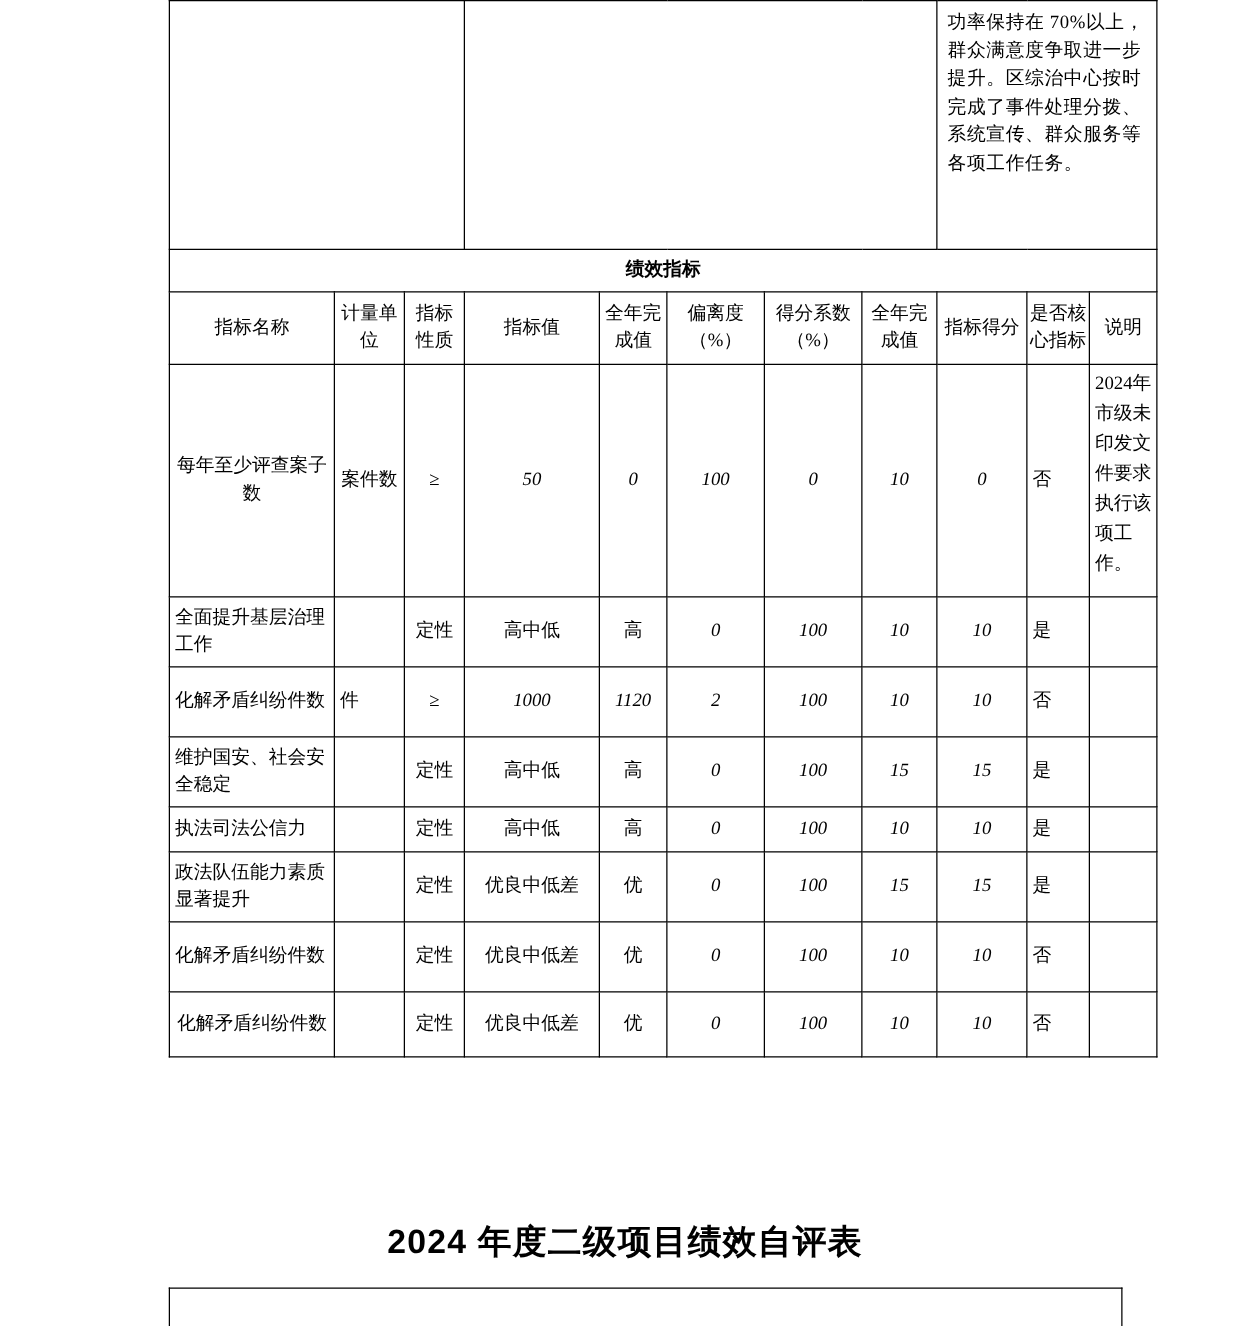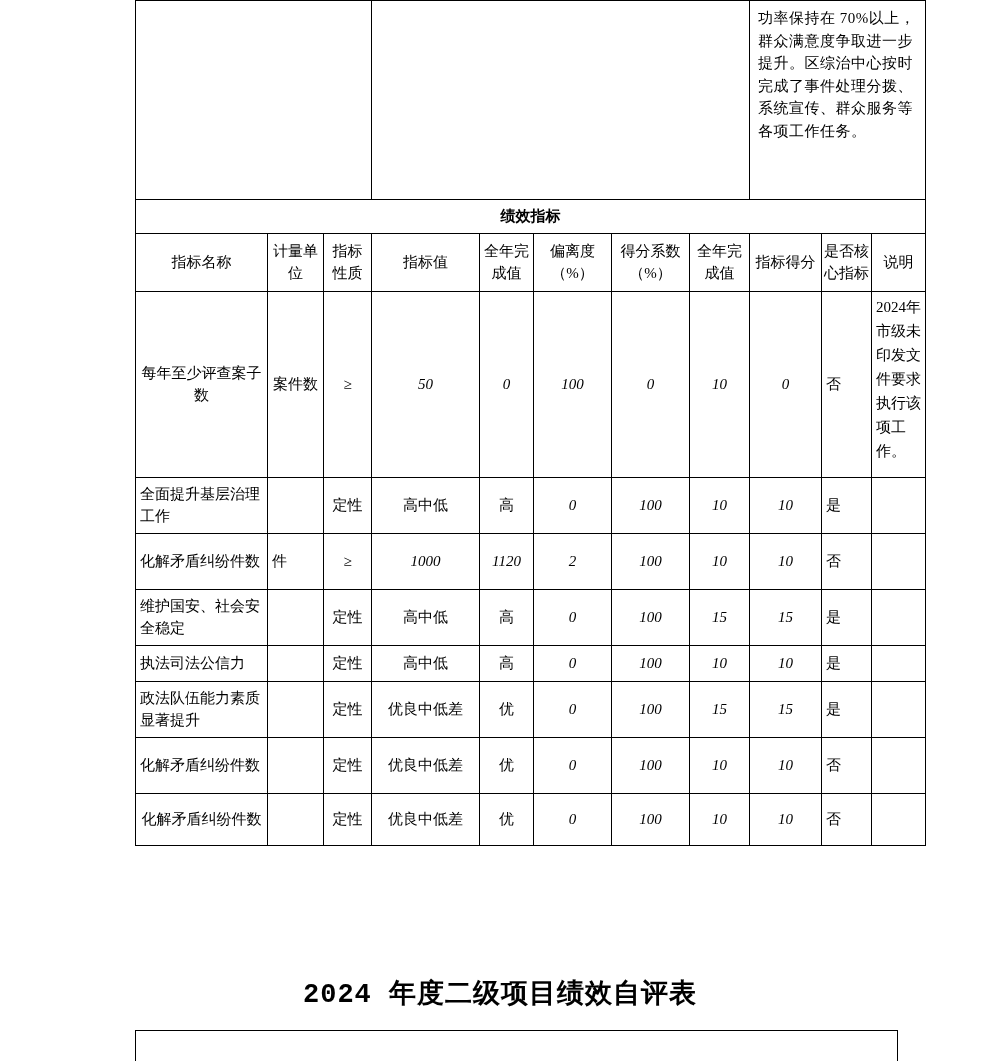--- a/index.html
+++ b/index.html
@@ -67,21 +67,21 @@
   .rowtall td { height: 186px; }
 
   .title {
     position: absolute;
     left: 0;
     top: 975px;
     width: 1000px;
     text-align: center;
     font-size: 27px;
     font-weight: bold;
-    font-family: Liberation Mono, monospace;
+    font-family: Liberation Sans, sans-serif;
     letter-spacing: 1px;
   }
   table.bottom-stub {
     border-collapse: collapse;
     table-layout: fixed;
     position: absolute;
     left: 135px;
     top: 1030px;
     width: 763px;
   }

